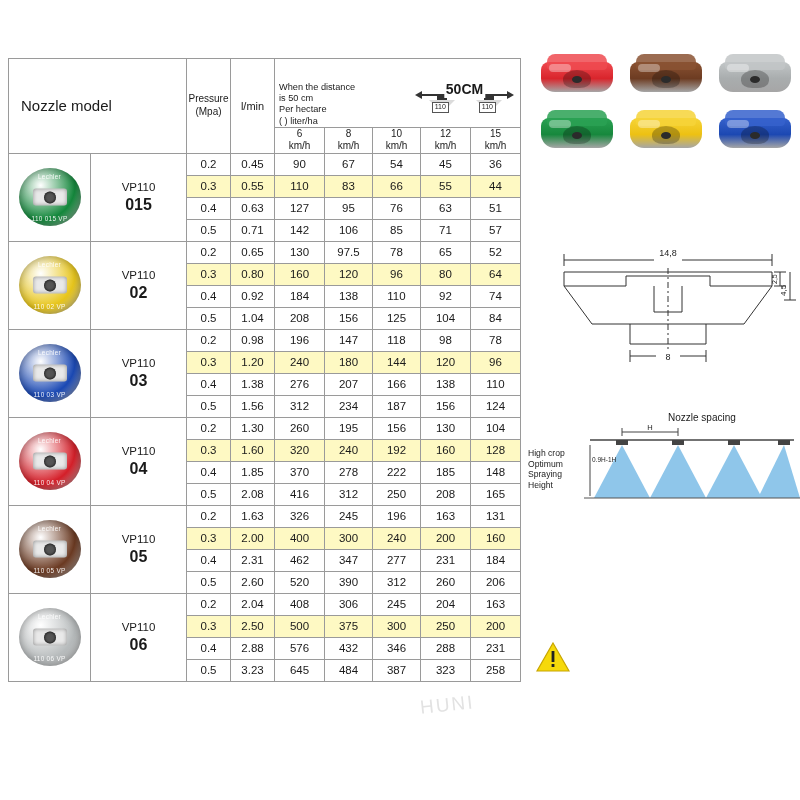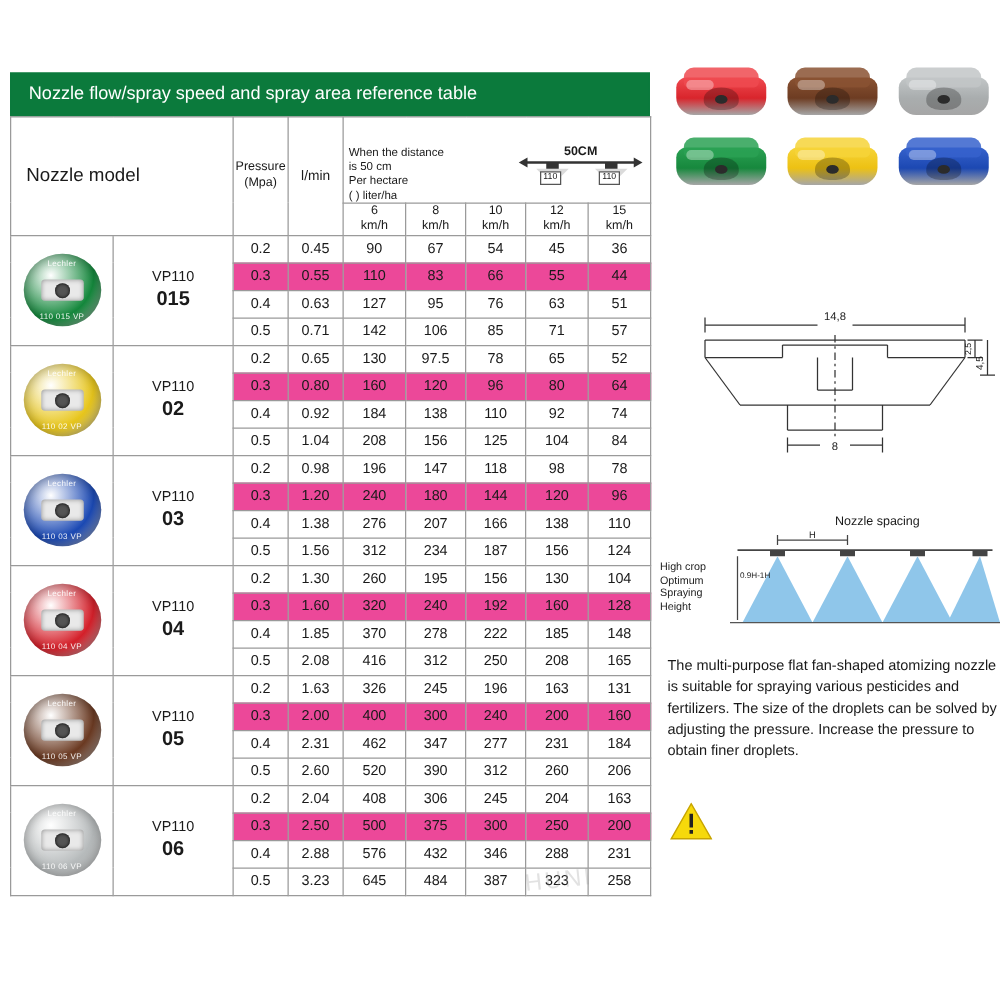--- a/index.html
+++ b/index.html
@@ -61,21 +61,21 @@
   .hdr-speed { font-size: 10px; line-height: 1.2; height: 26px; }
 
   
   .diag50 {
     position: relative;
     height: 34px;
   }
   .diag50 .lbl {
     position: absolute;
     top: -1px; left: 50%; transform: translateX(-50%);
-    font-size: 10px; font-weight: bold;
+    font-size: 14px; font-weight: bold;
     background: #fff; padding: 0 2px; z-index: 3;
   }
   .diag50 .bar {
     position: absolute; left: 6px; right: 6px; top: 12px;
     height: 2px; background: #333;
   }
   .diag50 .arrowL, .diag50 .arrowR {
     position: absolute; top: 9px; width: 0; height: 0;
     border-top: 4px solid transparent; border-bottom: 4px solid transparent;
   }
@@ -97,21 +97,21 @@
   .diag50 .sprA { left: calc(24% - 8px); }
   .diag50 .sprB { left: calc(68% - 8px); }
   .diag50 .ang {
     position: absolute; top: 20px;
     font-size: 7px; border: 1px solid #555; padding: 0 2px;
     background: #fff;
   }
   .diag50 .angA { left: calc(24% - 5px); }
   .diag50 .angB { left: calc(68% - 5px); }
 
-  .row-high td { background: #ec4899; }
+  .row-high td { background: #fef9c3; }
   .cell-val { height: 22px; font-size: 11.5px; }
   .model-cell {
     width: 96px;
     padding: 2px 0 !important;
   }
   .model-name { font-size: 11.5px; line-height: 1.3; }
   .model-num { font-size: 16px; font-weight: bold; line-height: 1.25; }
 
   
   .disc-cell { width: 82px; }
@@ -226,21 +226,20 @@
     transform: rotate(-6deg);
     pointer-events: none;
   }
 </style>
 </head>
 <body>
 
 <div id="page">
 
   <div id="table-block">
-    <div class="title-bar">Nozzle flow/spray speed and spray area reference table</div>
 
     <table class="nz">
       <colgroup>
         <col style="width:82px">
         <col style="width:96px">
         <col style="width:44px">
         <col style="width:44px">
         <col style="width:50px">
         <col style="width:48px">
         <col style="width:48px">
@@ -715,21 +714,20 @@
         <polygon points="206,45 178,98 234,98" fill="#8fc6ea"></polygon>
         <polygon points="256,45 230,98 272,98" fill="#8fc6ea"></polygon>
 
         <line x1="56" y1="98" x2="272" y2="98" stroke="#555" stroke-width="1"></line>
 
         <line x1="62" y1="45" x2="62" y2="96" stroke="#444" stroke-width="1"></line>
         <text id="sp-height" x="64" y="62" font-size="6.5" fill="#222" font-family="Liberation Sans, sans-serif">0.9H-1H</text>
       </svg>
     </div>
 
-    <div id="para1">The multi-purpose flat fan-shaped atomizing nozzle is suitable for spraying various pesticides and fertilizers. The size of the droplets can be solved by adjusting the pressure. Increase the pressure to obtain finer droplets.</div>
 
     <div id="warn">
       <svg width="34" height="30" viewBox="0 0 34 30">
         <polygon points="17,1 33,29 1,29" fill="#f6d90b" stroke="#c8a500" stroke-width="1.2"></polygon>
         <rect x="15.6" y="9" width="2.8" height="11" fill="#222"></rect>
         <rect x="15.6" y="22" width="2.8" height="3" fill="#222"></rect>
       </svg>
     </div>
 
   </div>

